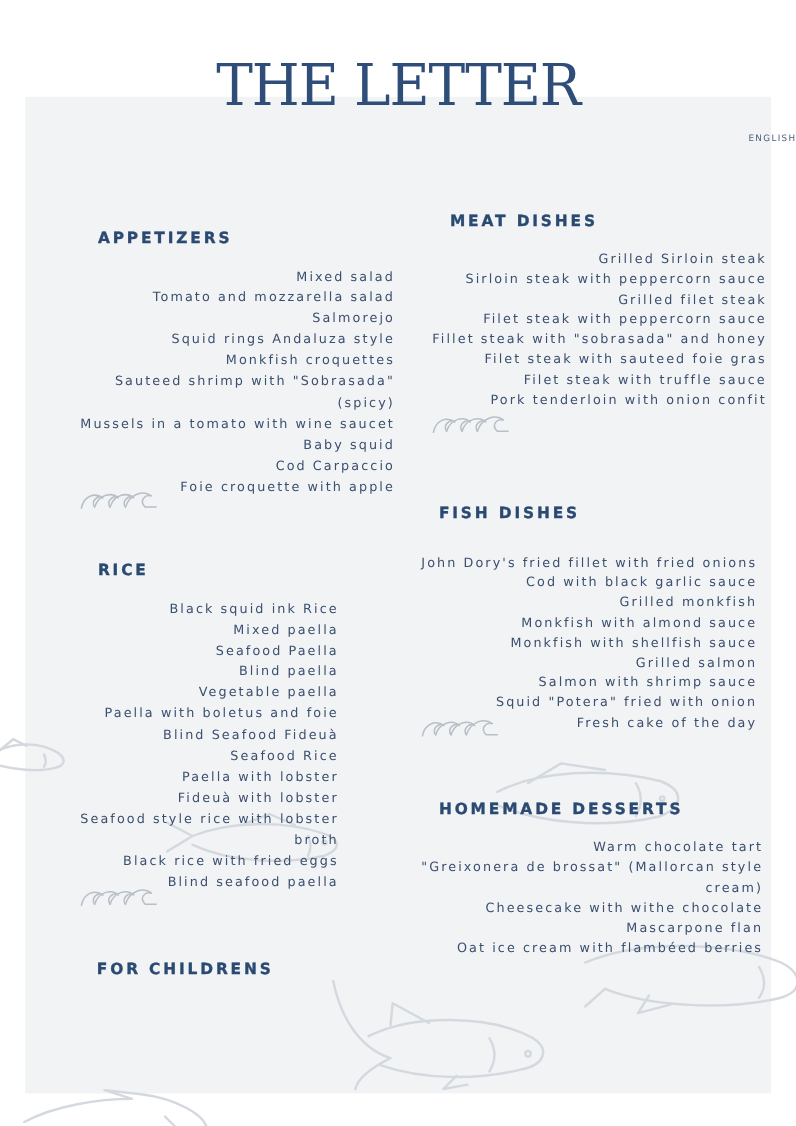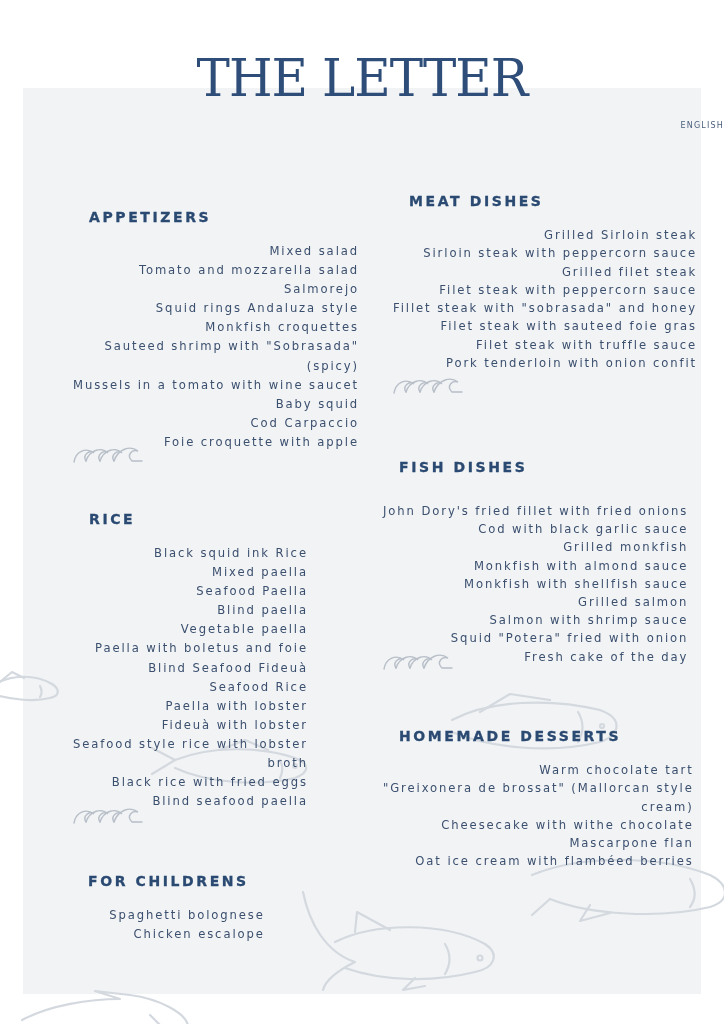--- a/index.html
+++ b/index.html
@@ -124,24 +124,20 @@
 </div>
 <svg class="wave" style="left:72px;top:806px" width="72" height="20" viewBox="0 0 72 20">
   <path d="M2 17 C4 6, 14 2, 22 8 C18 4, 10 10, 14 16"></path>
   <path d="M14 16 C18 4, 30 2, 36 8 C32 4, 24 10, 28 16"></path>
   <path d="M28 16 C32 4, 44 2, 50 8 C46 4, 38 10, 42 16"></path>
   <path d="M42 16 C46 4, 58 0, 66 6 C60 4, 54 10, 60 16 L70 16"></path>
 </svg>
 
 <div class="section" style="left:72px;top:856px">
   <h2>FOR CHILDRENS</h2>
-  <ul style="margin-top:9px;line-height:18.5px">
-    <li>Spaghetti bolognese</li>
-    <li>Chicken escalope</li>
-  </ul>
 </div>
 
 <div class="section" style="left:393px;top:176px">
   <h2>MEAT DISHES</h2>
   <ul style="margin-top:8px;line-height:18.3px">
     <li>Grilled Sirloin steak</li>
     <li>Sirloin steak with peppercorn sauce</li>
     <li>Grilled filet steak</li>
     <li>Filet steak with peppercorn sauce</li>
     <li>Fillet steak with "sobrasada" and honey</li>

